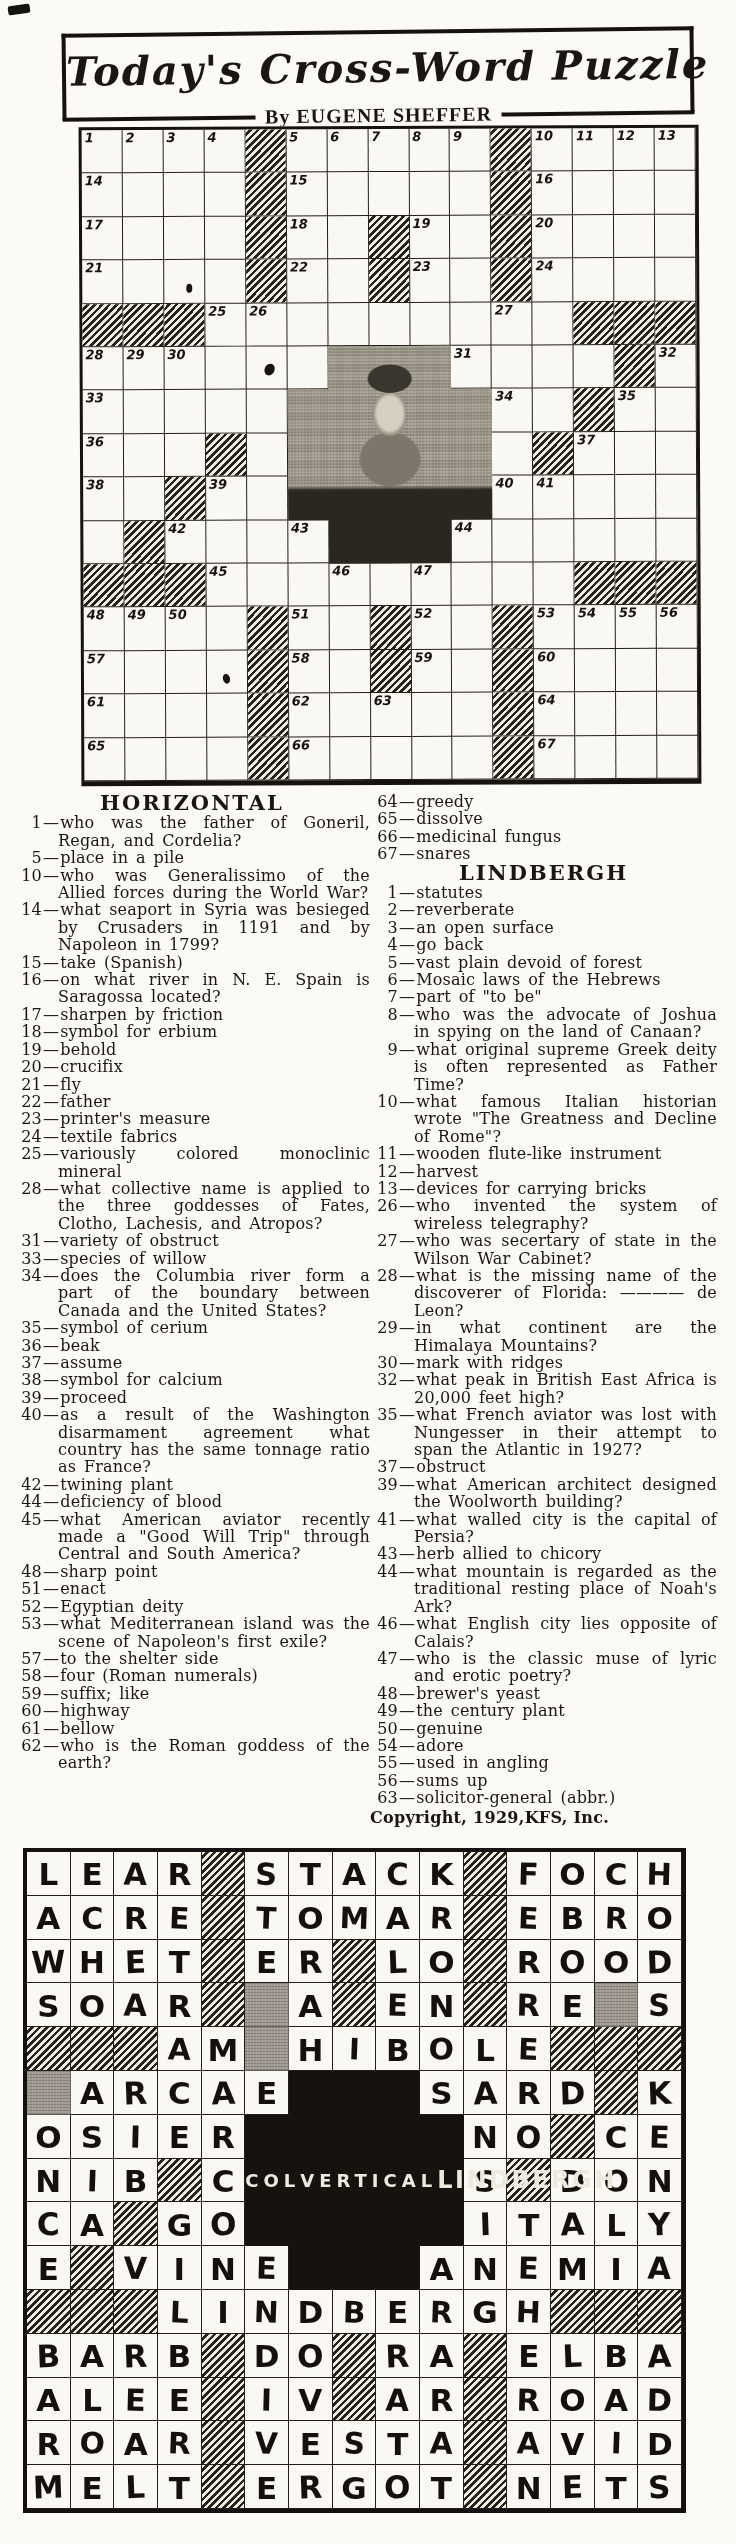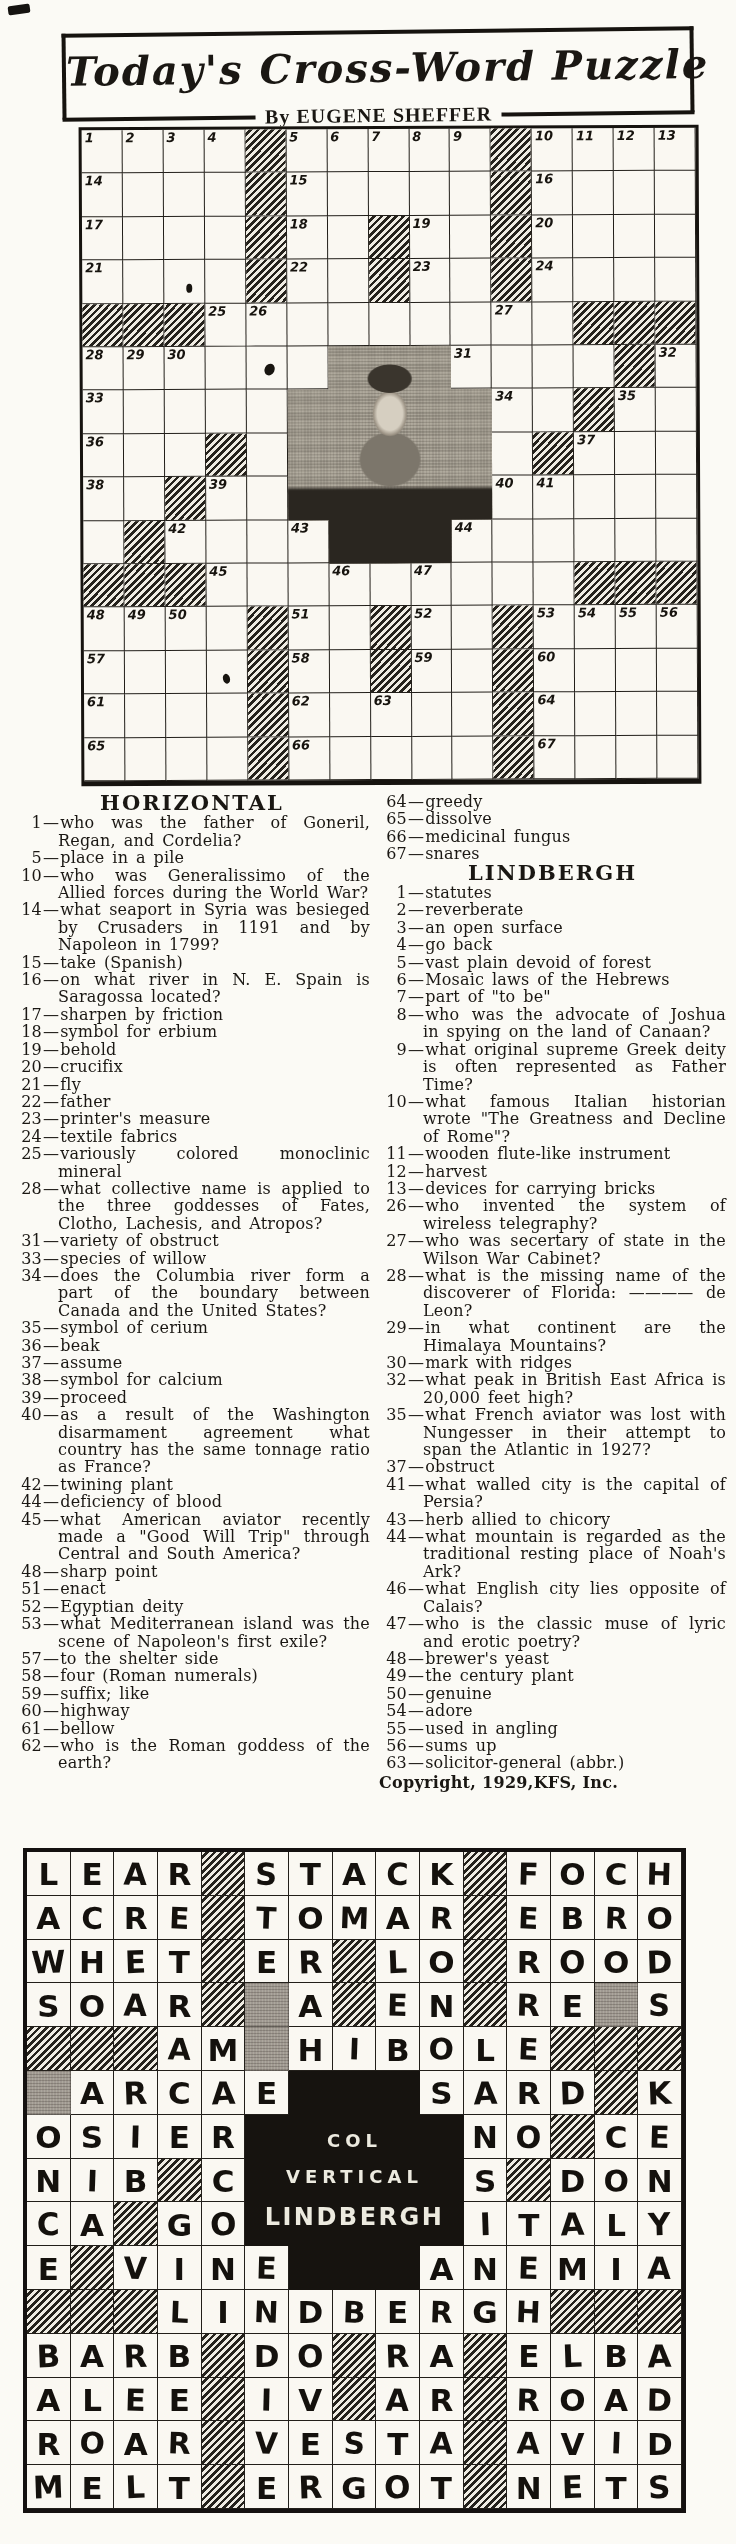--- a/index.html
+++ b/index.html
@@ -41,26 +41,26 @@
     background:
       radial-gradient(ellipse 15% 9% at 50% 15%, #3a352d 0 70%, transparent 74%),
       radial-gradient(ellipse 13% 16% at 50% 31%, #d6cfc1 0 48%, #9a9183 62%, transparent 66%),
       radial-gradient(ellipse 24% 20% at 50% 52%, #7c766b 0 60%, transparent 64%),
       linear-gradient(to bottom, transparent 0 64%, #2a2620 66% 100%),
       repeating-linear-gradient(0deg, rgba(30,26,20,.16) 0 1.6px, rgba(250,248,240,.06) 1.6px 3.2px),
       repeating-linear-gradient(90deg, rgba(30,26,20,.10) 0 1.6px, transparent 1.6px 3.2px),
       linear-gradient(#aba598,#aba598);}
   
   .center-label{position:absolute;left:33.33%;top:40%;width:33.34%;height:20%;z-index:3;
-    display:flex;flex-direction:column;justify-content:space-evenly;align-items:center;
+    display:flex;flex-direction:row;justify-content:space-evenly;align-items:center;
     color:#eceadf;font-family:"DejaVu Sans", sans-serif;}
   .center-label .cl-line{font-size:18px;letter-spacing:5px;font-weight:bold;}
   .center-label .cl-line.big{font-size:24px;letter-spacing:2.5px;}
   
-  .clues{position:absolute;left:14px;top:793px;width:712px;display:flex;gap:9px;
+  .clues{position:absolute;left:14px;top:793px;width:712px;display:flex;gap:0;
     font-size:16px;line-height:17.4px;}
   .clue-col{box-sizing:border-box;}
   #col-left{width:356px;}
   #col-right{width:347px;}
   .clue-col h2{text-align:center;font-size:21px;margin:1px 0 3px;letter-spacing:2px;font-weight:bold;}
   .clue{margin:0;text-align:justify;padding-left:44px;text-indent:-44px;word-spacing:2.5px;letter-spacing:.2px;}
   .clue .cnum{display:inline-block;width:28px;text-align:right;text-indent:0;}
   .clue .cdash{padding:0 1px;}
   .copyright{margin:2px 0 0;font-weight:bold;letter-spacing:.3px;}
   
@@ -545,20 +545,21 @@
         <p class="clue"><span class="cnum">12</span><span class="cdash">—</span><span class="ctext">harvest</span></p>
         <p class="clue"><span class="cnum">13</span><span class="cdash">—</span><span class="ctext">devices for carrying bricks</span></p>
         <p class="clue"><span class="cnum">26</span><span class="cdash">—</span><span class="ctext">who invented the system of wireless telegraphy?</span></p>
         <p class="clue"><span class="cnum">27</span><span class="cdash">—</span><span class="ctext">who was secertary of state in the Wilson War Cabinet?</span></p>
         <p class="clue"><span class="cnum">28</span><span class="cdash">—</span><span class="ctext">what is the missing name of the discoverer of Florida: ———— de Leon?</span></p>
         <p class="clue"><span class="cnum">29</span><span class="cdash">—</span><span class="ctext">in what continent are the Himalaya Mountains?</span></p>
         <p class="clue"><span class="cnum">30</span><span class="cdash">—</span><span class="ctext">mark with ridges</span></p>
         <p class="clue"><span class="cnum">32</span><span class="cdash">—</span><span class="ctext">what peak in British East Africa is 20,000 feet high?</span></p>
         <p class="clue"><span class="cnum">35</span><span class="cdash">—</span><span class="ctext">what French aviator was lost with Nungesser in their attempt to span the Atlantic in 1927?</span></p>
         <p class="clue"><span class="cnum">37</span><span class="cdash">—</span><span class="ctext">obstruct</span></p>
+        <p class="clue"><span class="cnum">39</span><span class="cdash">—</span><span class="ctext">what American architect designed the Woolworth building?</span></p>
         <p class="clue"><span class="cnum">41</span><span class="cdash">—</span><span class="ctext">what walled city is the capital of Persia?</span></p>
         <p class="clue"><span class="cnum">43</span><span class="cdash">—</span><span class="ctext">herb allied to chicory</span></p>
         <p class="clue"><span class="cnum">44</span><span class="cdash">—</span><span class="ctext">what mountain is regarded as the traditional resting place of Noah's Ark?</span></p>
         <p class="clue"><span class="cnum">46</span><span class="cdash">—</span><span class="ctext">what English city lies opposite of Calais?</span></p>
         <p class="clue"><span class="cnum">47</span><span class="cdash">—</span><span class="ctext">who is the classic muse of lyric and erotic poetry?</span></p>
         <p class="clue"><span class="cnum">48</span><span class="cdash">—</span><span class="ctext">brewer's yeast</span></p>
         <p class="clue"><span class="cnum">49</span><span class="cdash">—</span><span class="ctext">the century plant</span></p>
         <p class="clue"><span class="cnum">50</span><span class="cdash">—</span><span class="ctext">genuine</span></p>
         <p class="clue"><span class="cnum">54</span><span class="cdash">—</span><span class="ctext">adore</span></p>
         <p class="clue"><span class="cnum">55</span><span class="cdash">—</span><span class="ctext">used in angling</span></p>

